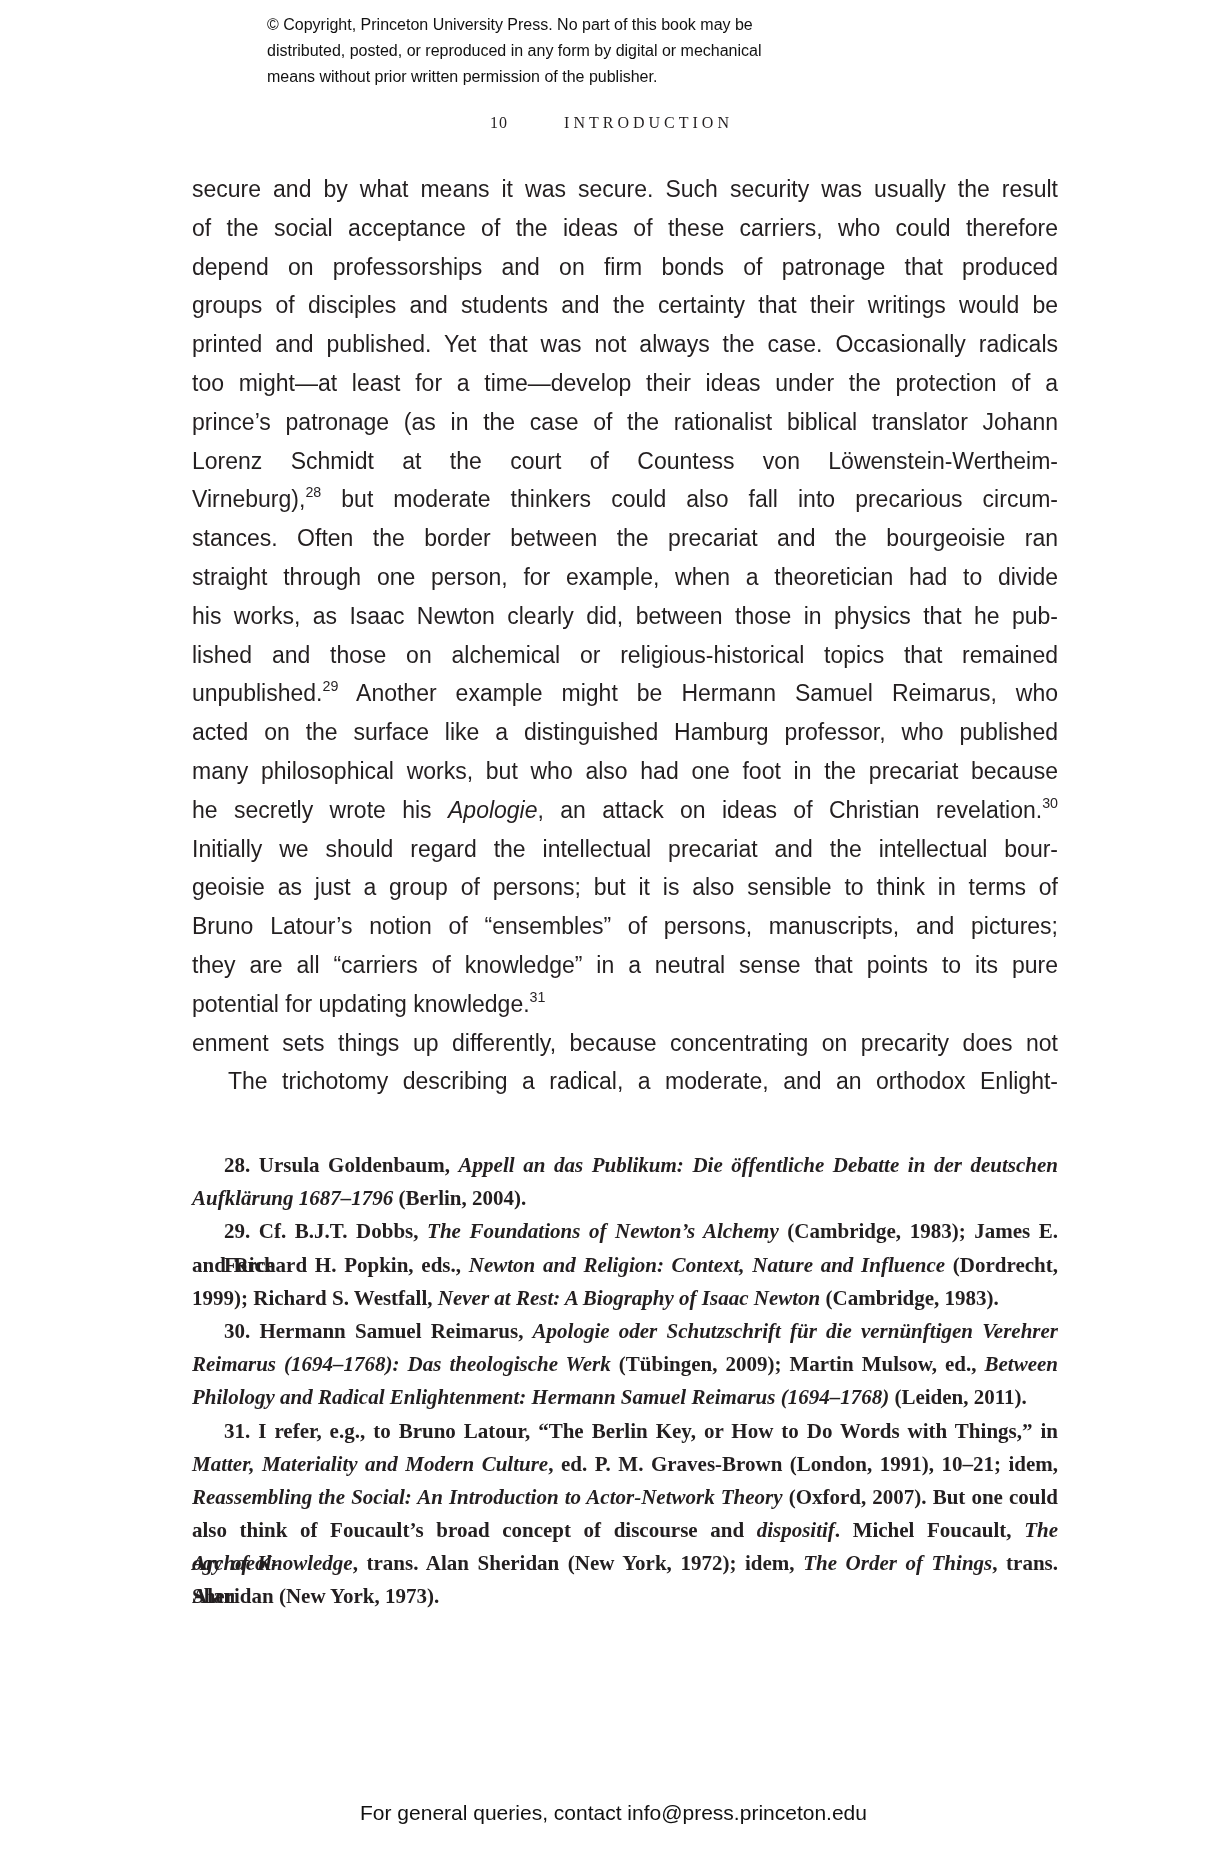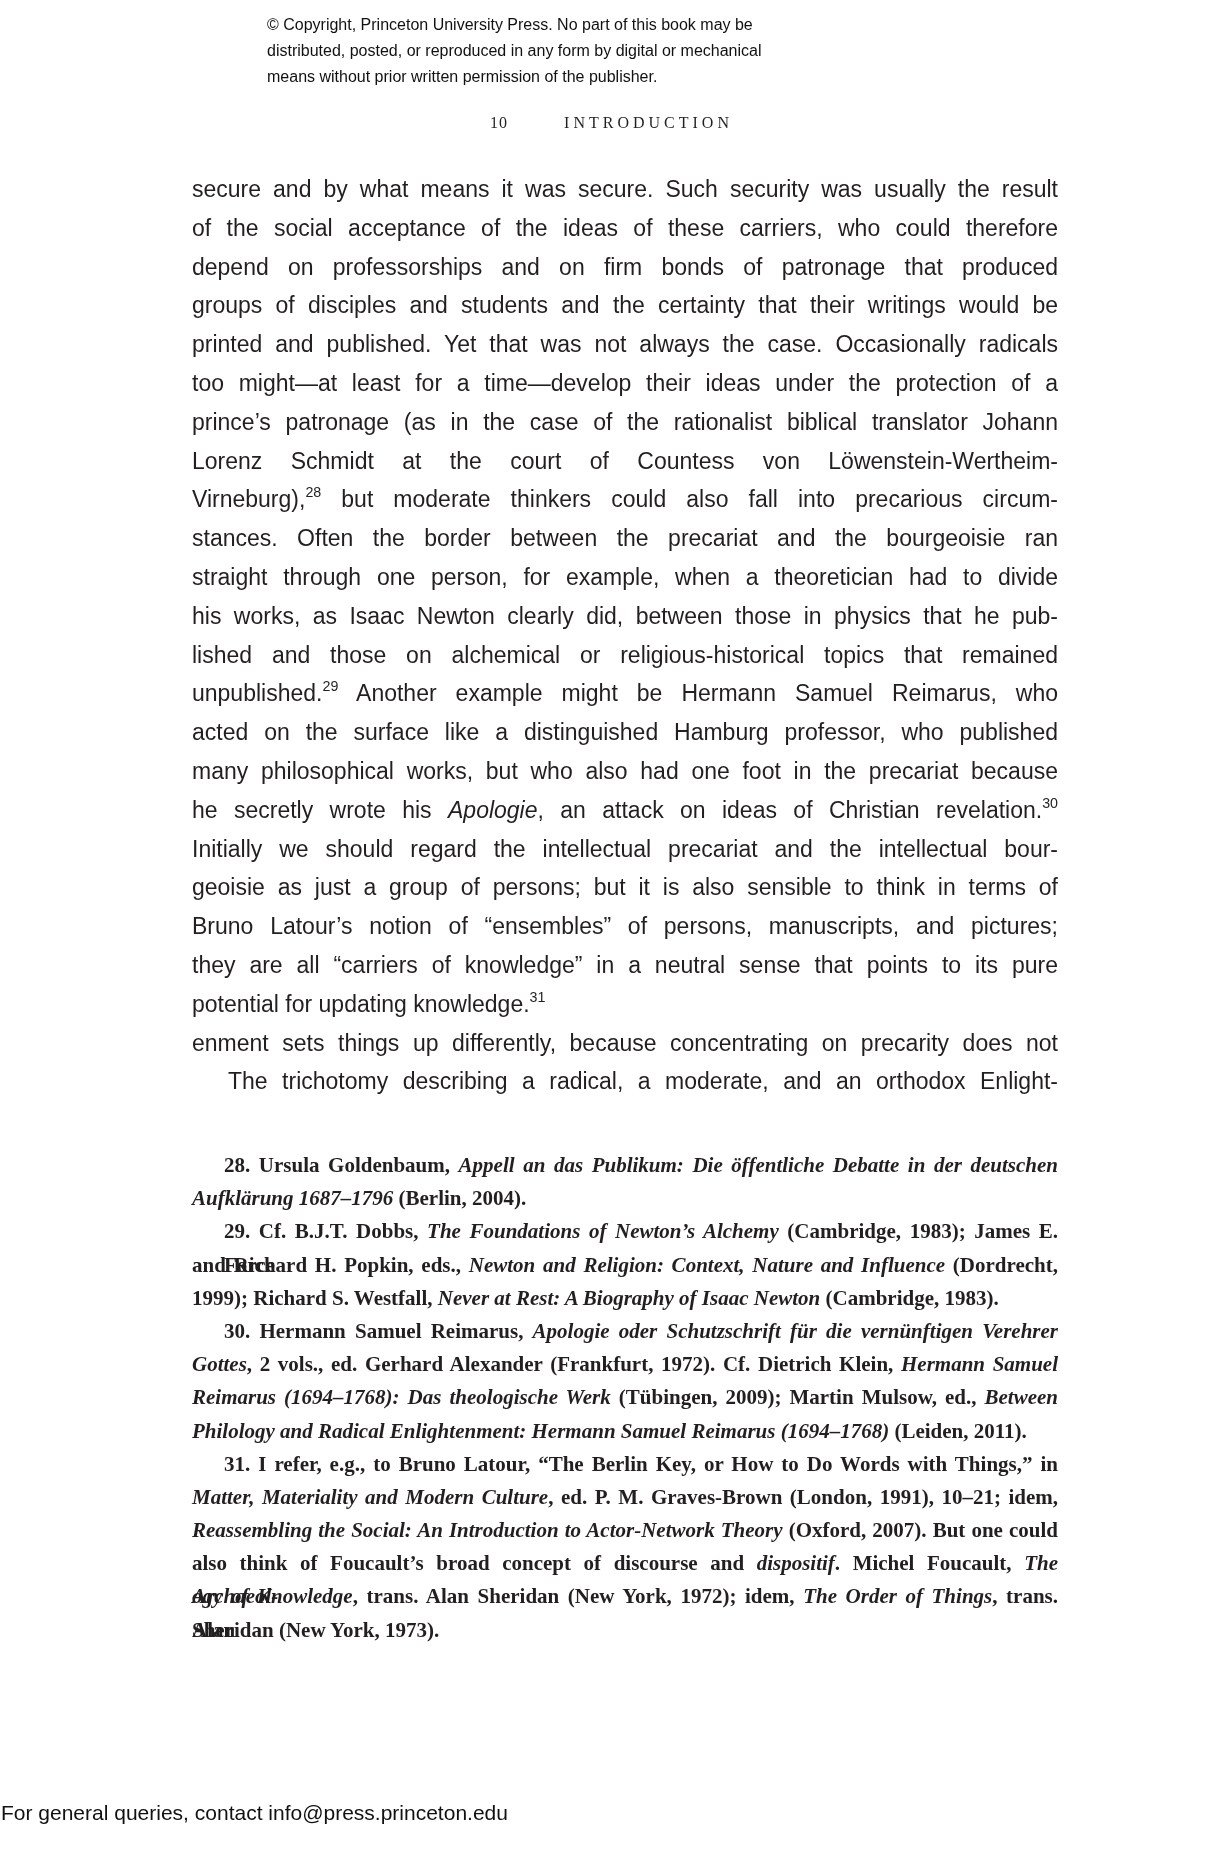--- a/index.html
+++ b/index.html
@@ -26,21 +26,21 @@
   sup { font-size: 62%; line-height: 0; position: relative; top: -0.1em; vertical-align: super; }
   i { font-style: italic; }
   .footnotes {
     position: absolute; left: 192px; top: 1149px; width: 866px;
     font-family: "Liberation Serif", serif; font-size: 21px; line-height: 33.2px;
   }
   .fline { display: block; text-align: justify; text-align-last: justify; height: 33.2px; font-weight: bold; }
   .fline.last { text-align-last: left; }
   .fline.indent { padding-left: 32px; }
   .footer {
-    position: absolute; left: 0; top: 1799px; width: 1225px; 
+    position: absolute; left: 0; top: 1799px; width: 1225px; text-align: center;
     font-family: "Liberation Sans", sans-serif; font-size: 21px; line-height: 28px; color: #111;
   }
   .footer span { position: relative; left: 1px; }
 </style>
 </head>
 <body>
 
 <div class="copyright">
   <div>© Copyright, Princeton University Press. No part of this book may be</div>
   <div>distributed, posted, or reproduced in any form by digital or mechanical</div>
@@ -85,21 +85,20 @@
       <div class="fline indent"><span>28. Ursula Goldenbaum, </span><i>Appell an das Publikum: Die öffentliche Debatte in der deutschen</i></div>
       <div class="fline last"><i>Aufklärung 1687–1796</i><span> (Berlin, 2004).</span></div>
     </div>
     <div>
       <div class="fline indent"><span>29. Cf. B.J.T. Dobbs, </span><i>The Foundations of Newton’s Alchemy</i><span> (Cambridge, 1983); James E. Force</span></div>
       <div class="fline"><span>and Richard H. Popkin, eds., </span><i>Newton and Religion: Context, Nature and Influence</i><span> (Dordrecht,</span></div>
       <div class="fline last"><span>1999); Richard S. Westfall, </span><i>Never at Rest: A Biography of Isaac Newton</i><span> (Cambridge, 1983).</span></div>
     </div>
     <div>
       <div class="fline indent"><span>30. Hermann Samuel Reimarus, </span><i>Apologie oder Schutzschrift für die vernünftigen Verehrer</i></div>
-      <div class="fline"><i>Gottes</i><span>, 2 vols., ed. Gerhard Alexander (Frankfurt, 1972). Cf. Dietrich Klein, </span><i>Hermann Samuel</i></div>
       <div class="fline"><i>Reimarus (1694–1768): Das theologische Werk</i><span> (Tübingen, 2009); Martin Mulsow, ed., </span><i>Between</i></div>
       <div class="fline last"><i>Philology and Radical Enlightenment: Hermann Samuel Reimarus (1694–1768)</i><span> (Leiden, 2011).</span></div>
     </div>
     <div>
       <div class="fline indent"><span>31. I refer, e.g., to Bruno Latour, “The Berlin Key, or How to Do Words with Things,” in</span></div>
       <div class="fline"><i>Matter, Materiality and Modern Culture</i><span>, ed. P. M. Graves-Brown (London, 1991), 10–21; idem,</span></div>
       <div class="fline"><i>Reassembling the Social: An Introduction to Actor-Network Theory</i><span> (Oxford, 2007). But one could</span></div>
       <div class="fline"><span>also think of Foucault’s broad concept of discourse and </span><i>dispositif</i><span>. Michel Foucault, </span><i>The Archaeol-</i></div>
       <div class="fline"><i>ogy of Knowledge</i><span>, trans. Alan Sheridan (New York, 1972); idem, </span><i>The Order of Things</i><span>, trans. Alan</span></div>
       <div class="fline last"><span>Sheridan (New York, 1973).</span></div>

